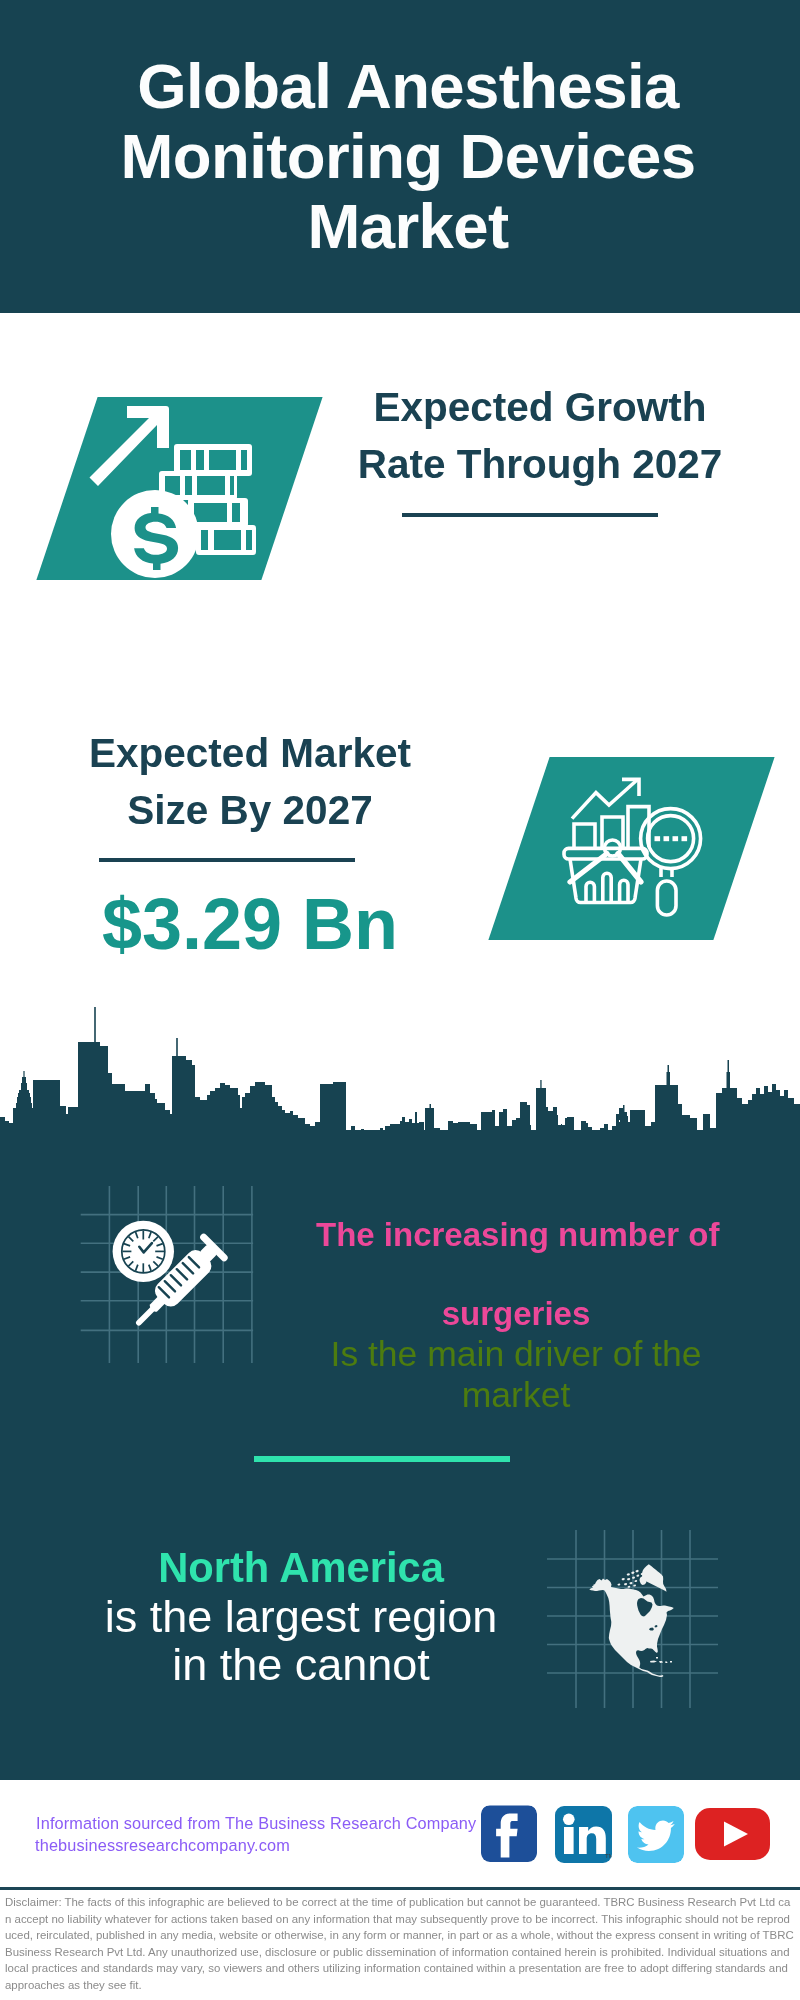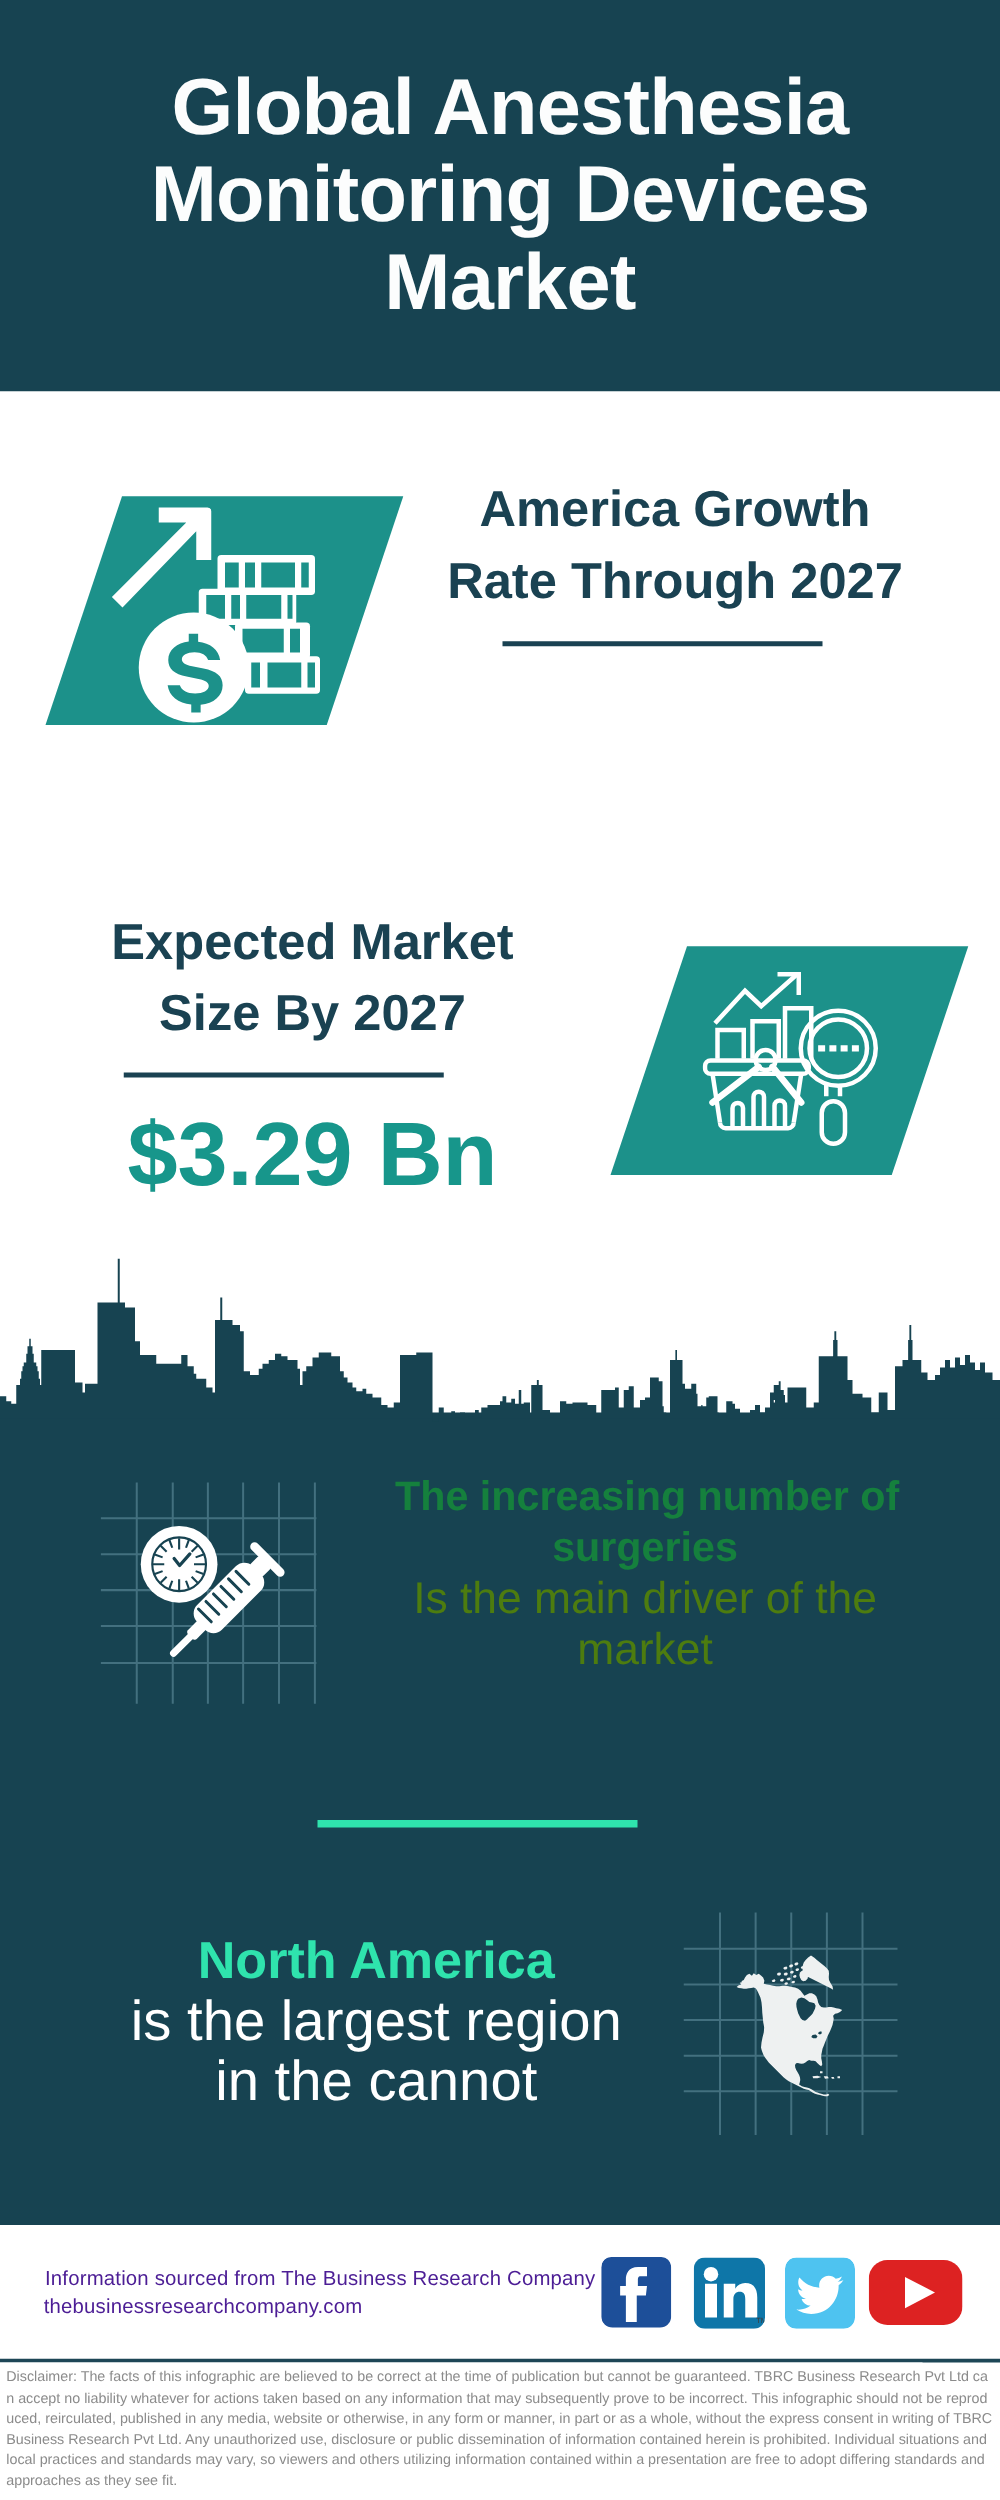--- a/index.html
+++ b/index.html
@@ -21,29 +21,29 @@
   .stat-rule{position:absolute;height:4px;background:#1a4252;}
   .stat-val{position:absolute;text-align:center;color:#17968b;
       font-size:91px;font-weight:bold;line-height:95px;}
 
   
   .dark{position:absolute;left:0;top:1130px;width:800px;height:650px;background:#174351;}
   .skyline{position:absolute;left:0;top:995px;width:800px;height:145px;}
 
   .grid-box{position:absolute;}
   .drv-text{position:absolute;text-align:center;line-height:41px;white-space:nowrap;}
-  .hl{color:#15803d;font-weight:bold;font-size:33px;}
+  .hl{color:#ec4899;font-weight:bold;font-size:33px;margin-top:38px;}
   .wt{color:#4d7c0f;font-size:35.5px;}
   .mid-rule{position:absolute;background:#2fe3ad;}
   .hl2{color:#2fe3ad;font-weight:bold;font-size:41.7px;}
   .wt2{color:#ffffff;font-size:45px;}
 
   
   .footer{position:absolute;left:0;top:1780px;width:800px;height:220px;background:#ffffff;}
-  .src-text{position:absolute;color:#4c1d95;font-size:16.3px;line-height:26px;letter-spacing:0.15px;}
+  .src-text{position:absolute;color:#8b5cf6;font-size:16.3px;line-height:26px;letter-spacing:0.15px;}
   .social{position:absolute;width:58px;height:58px;border-radius:9px;}
   .disc-line{position:absolute;left:0;top:1887px;width:800px;height:3px;background:#1d4656;}
   .disc-wrap{position:absolute;left:0;top:1890px;width:738px;height:110px;background:#ffffff;}
   .disc{position:absolute;left:5px;top:4px;width:789px;color:#8b8b8b;
       font-size:11.45px;line-height:16.6px;text-align:left;word-break:break-all;
       font-family:"Liberation Sans",sans-serif;}
 </style>
 </head>
 <body>
 
@@ -91,21 +91,21 @@
         <rect x="18" y="5" width="27" height="20" fill="#1c918a"></rect>
         <rect x="50" y="5" width="6" height="20" fill="#1c918a"></rect>
       </g>
 
       <circle cx="65" cy="139" r="44" fill="#ffffff"></circle>
       <path fill="#1c918a" d="M61,112 h7.5 v6.4 c9.6,0.9 16.5,6.4 17.6,14.6 h-9.6 c-1.2,-3.9 -5.2,-6.3 -10.9,-6.3 c-6,0 -10.1,2.3 -10.1,5.6 c0,2.8 2.4,4.4 8.2,5.6 l9.1,1.8 c10.4,2 15.3,6.1 15.3,13.4 c0,8.7 -7.1,14.6 -17.6,15.6 V 175 h-7.5 v-6.4 c-10.4,-0.9 -17.8,-6.8 -18.9,-15.4 h9.8 c1.3,4.1 5.7,6.6 12.2,6.6 c6.3,0 10.9,-2.5 10.9,-6 c0,-2.9 -2.3,-4.5 -8.2,-5.7 l-9.5,-1.9 c-9.9,-2 -14.7,-6.3 -14.7,-13.3 c0,-8.1 7,-13.8 16.4,-14.8 z"></path>
     </g>
   </svg>
 
   <div class="stat-head" style="left:340px;top:379px;width:400px;">
-    <div>America Growth</div>
+    <div>Expected Growth</div>
     <div>Rate Through 2027</div>
   </div>
   <div class="stat-rule" style="left:402px;top:513px;width:256px;"></div>
 
   <div class="stat-head" style="left:50px;top:725px;width:400px;">
     <div>Expected Market</div>
     <div>Size By 2027</div>
   </div>
   <div class="stat-rule" style="left:99px;top:858px;width:256px;"></div>
   <div class="stat-val" style="left:50px;top:884px;width:400px;font-size:72px;line-height:80px;">$3.29 Bn</div>

